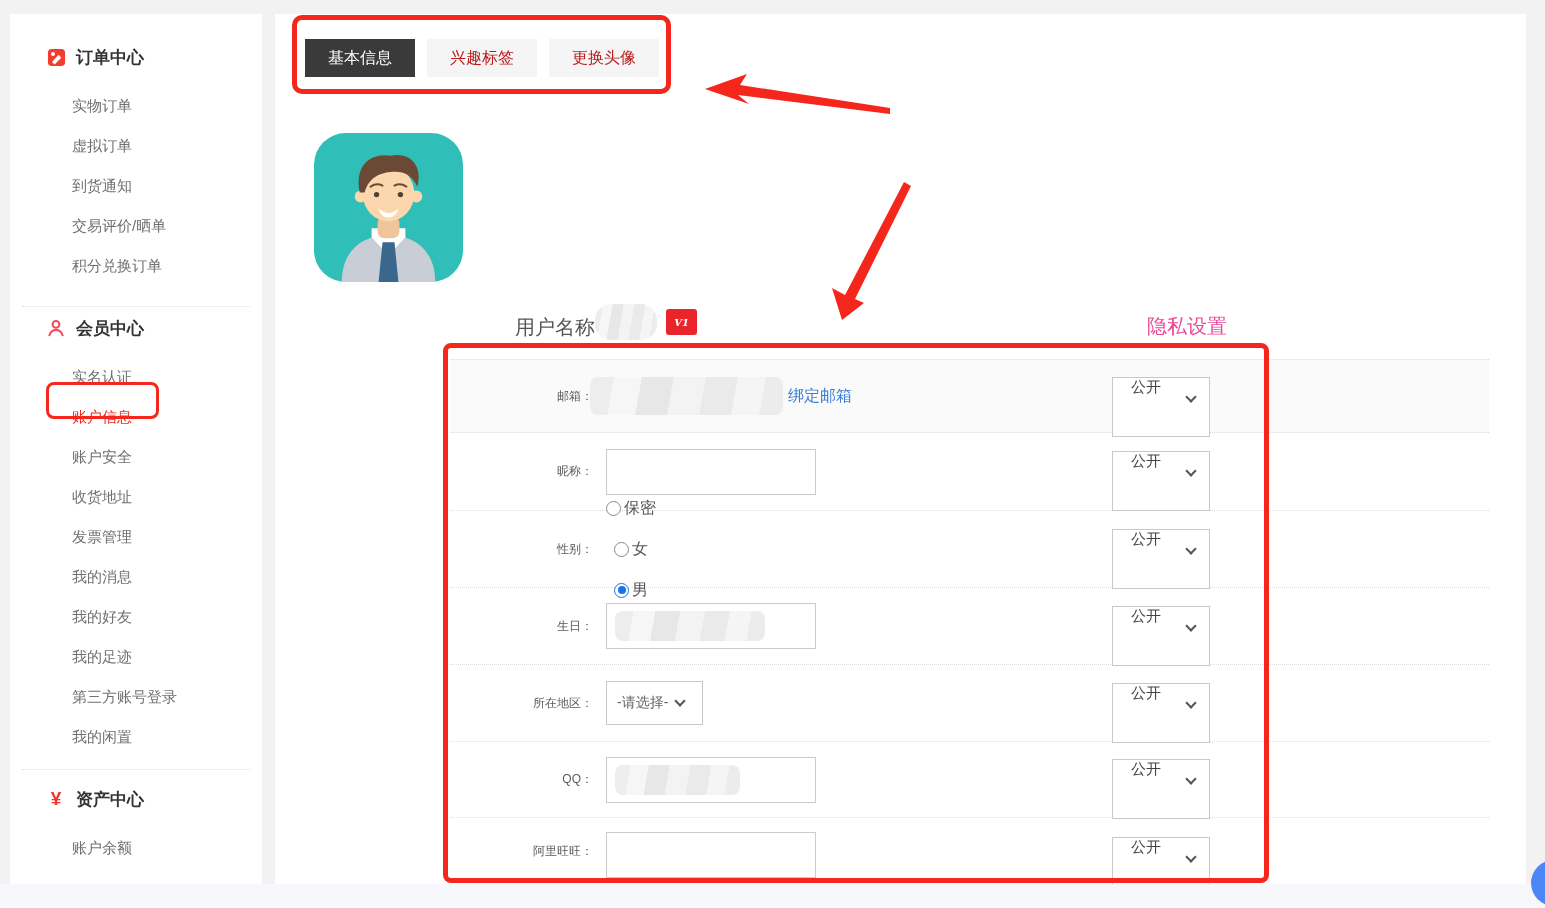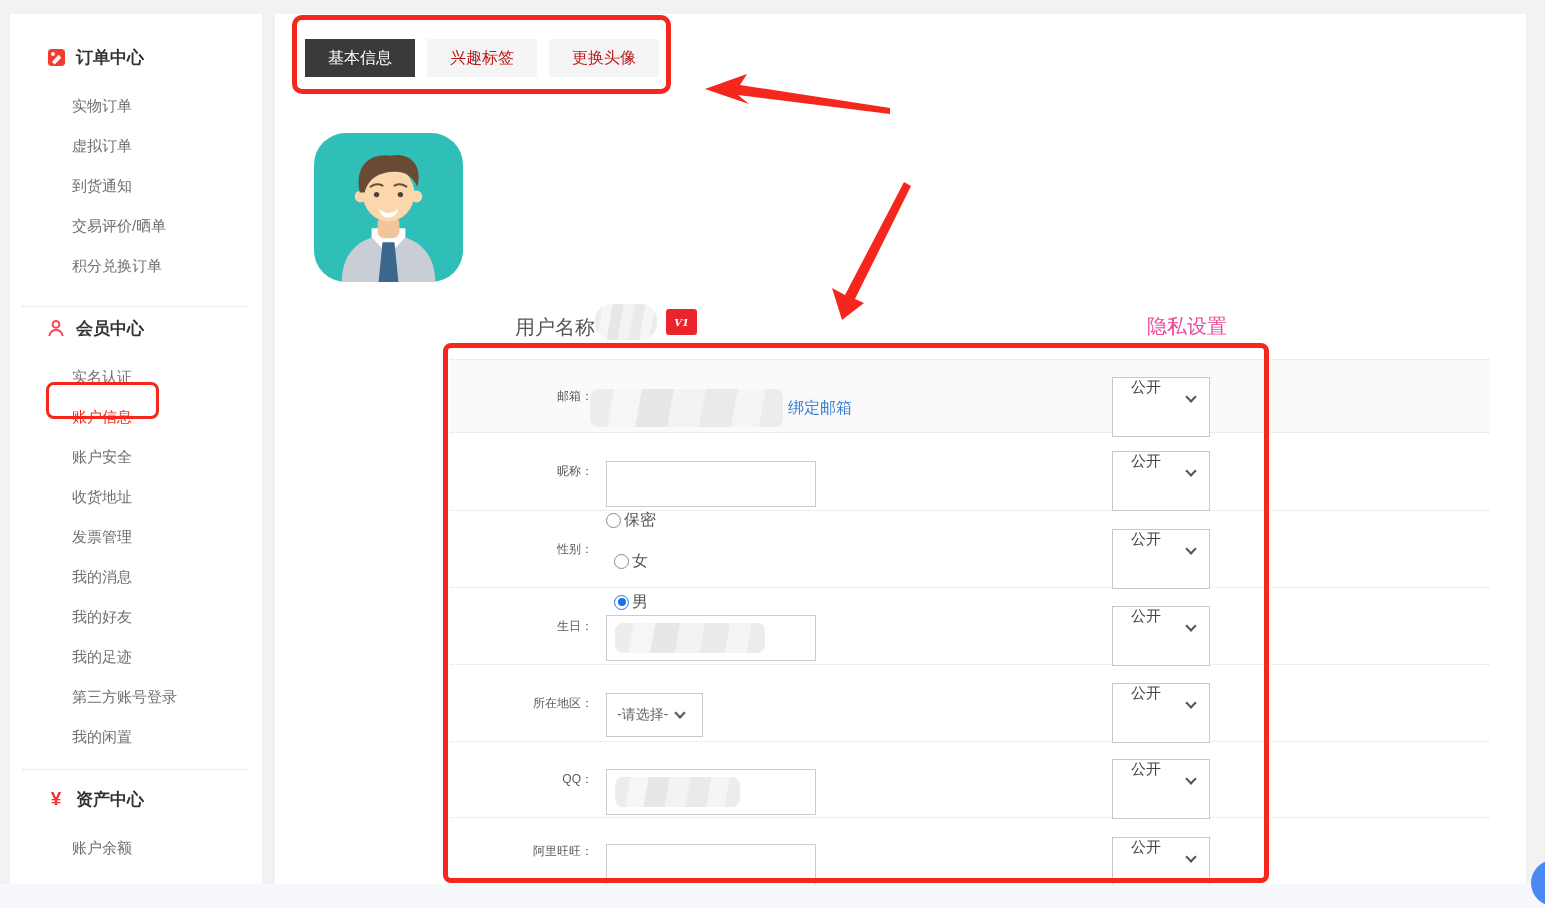--- a/index.html
+++ b/index.html
@@ -53,21 +53,21 @@
   .censored { background:linear-gradient(100deg,#ededed 0 12%,#f6f6f6 12% 26%,#e7e7e7 26% 42%,#f3f3f3 42% 58%,#eaeaea 58% 74%,#f5f5f5 74% 88%,#ececec 88% 100%);
     border-radius:8px; filter:blur(0.6px); }
   .vip { display:inline-flex; align-items:center; justify-content:center;
     background:#e9252b; color:#fff; border-radius:3px;
     font-family:"DejaVu Serif","Liberation Serif",serif; font-style:italic; font-weight:bold; font-size:10px; }
   
   .frow { position:absolute; left:175px; width:1039px; border-bottom:1px dotted #dcdcdc; }
   .frow .rlabel { position:absolute; left:3px; top:0; width:148px; height:100%;
     display:flex; align-items:center; justify-content:flex-end; padding-right:8px;
     font-size:12px; color:#5a5a5a;text-align:center; }
-  .ctl { position:absolute; left:156px; top:12px; height:100%; display:flex; align-items:center;text-align:right; }
+  .ctl { position:absolute; left:156px; top:0; height:100%; display:flex; align-items:center;text-align:right; }
   .tinput { width:210px; height:46px; border:1px solid #ccc; background:#fff; display:flex; align-items:center; padding:0 8px; }
   .privacy { position:absolute; left:662px; width:98px; height:60px; border:1px solid #c8c8c8; background:#fff;
     display:flex; padding-left:18px; font-size:15px; color:#444; cursor:pointer; }
   .privacy .chev { position:absolute; right:14px; top:15px; }
   .chev { width:8px; height:8px; border-right:2px solid #555; border-bottom:2px solid #555; transform:rotate(45deg); display:inline-block; }
   .radio { width:15px; height:15px; border:1.5px solid #8a8a8a; border-radius:50%; display:inline-flex; align-items:center; justify-content:center; background:#fff; margin-right:3px; }
   .radio.checked { border:1.5px solid #1a73e8; }
   .radio.checked i { width:8px; height:8px; border-radius:50%; background:#1a73e8; display:block; }
   .rgroup { display:flex; align-items:center; gap:20px; font-size:16px; color:#555;flex-direction:column; }
   .ropt { display:flex; align-items:center; cursor:pointer; }

